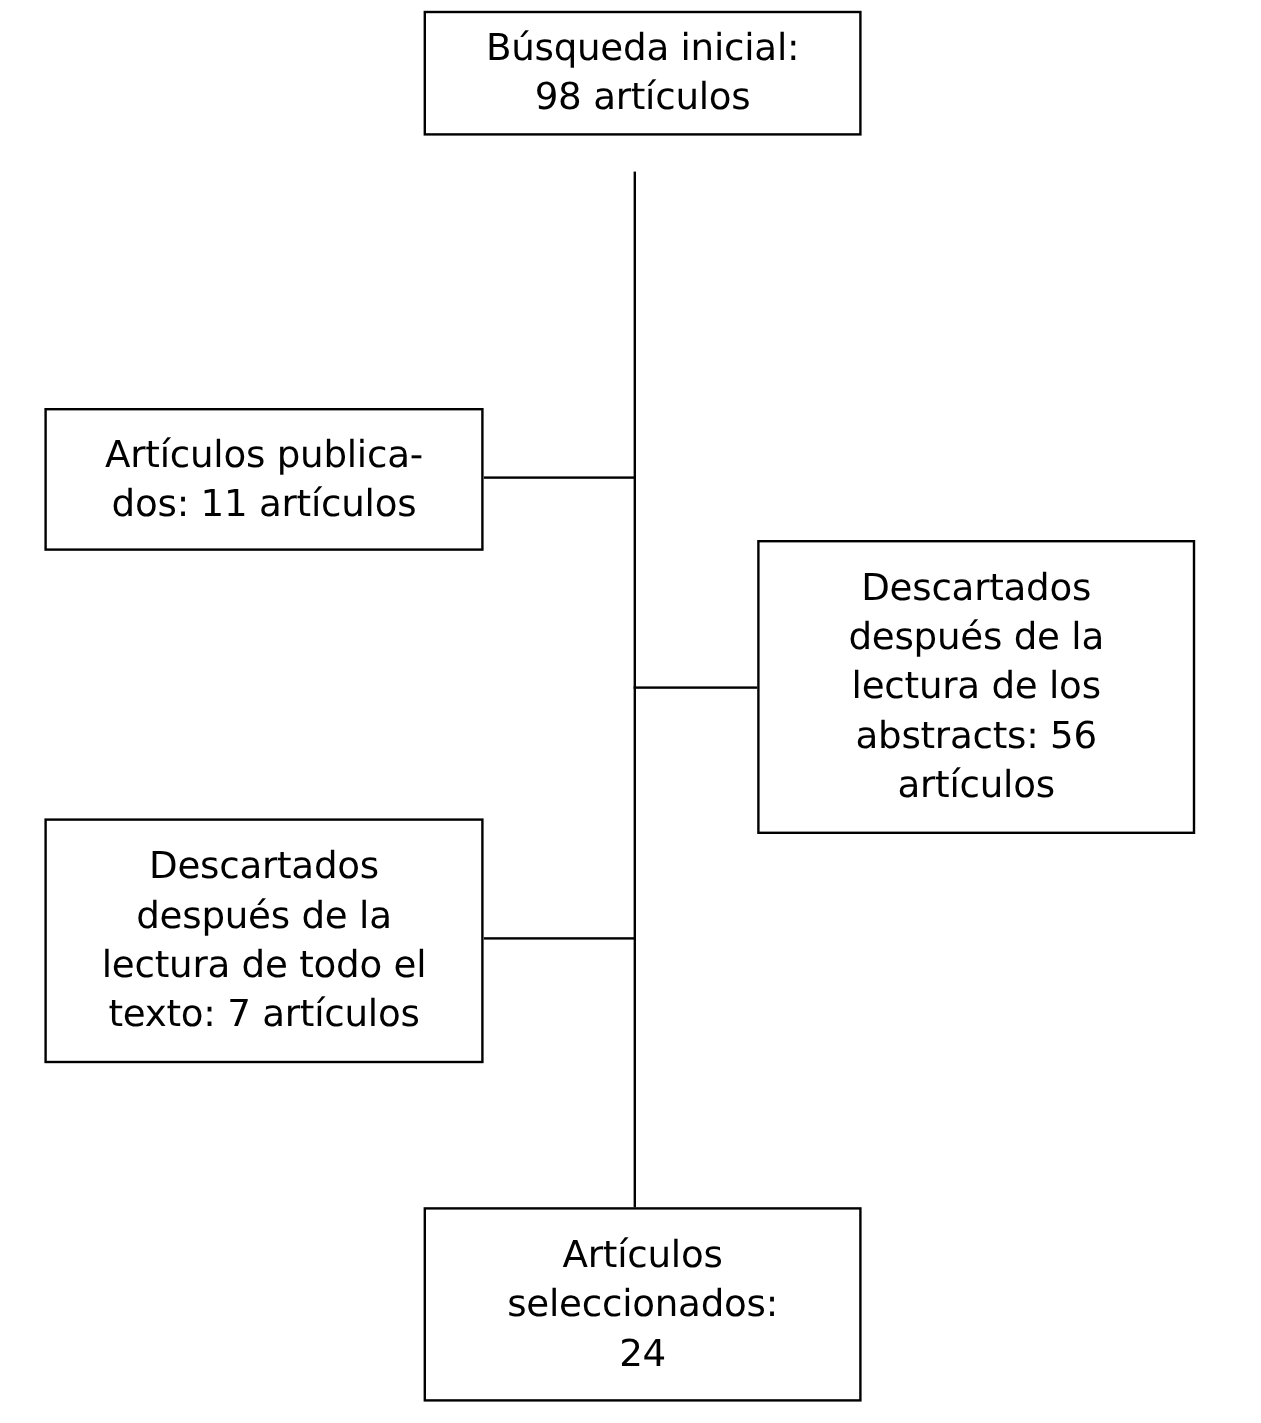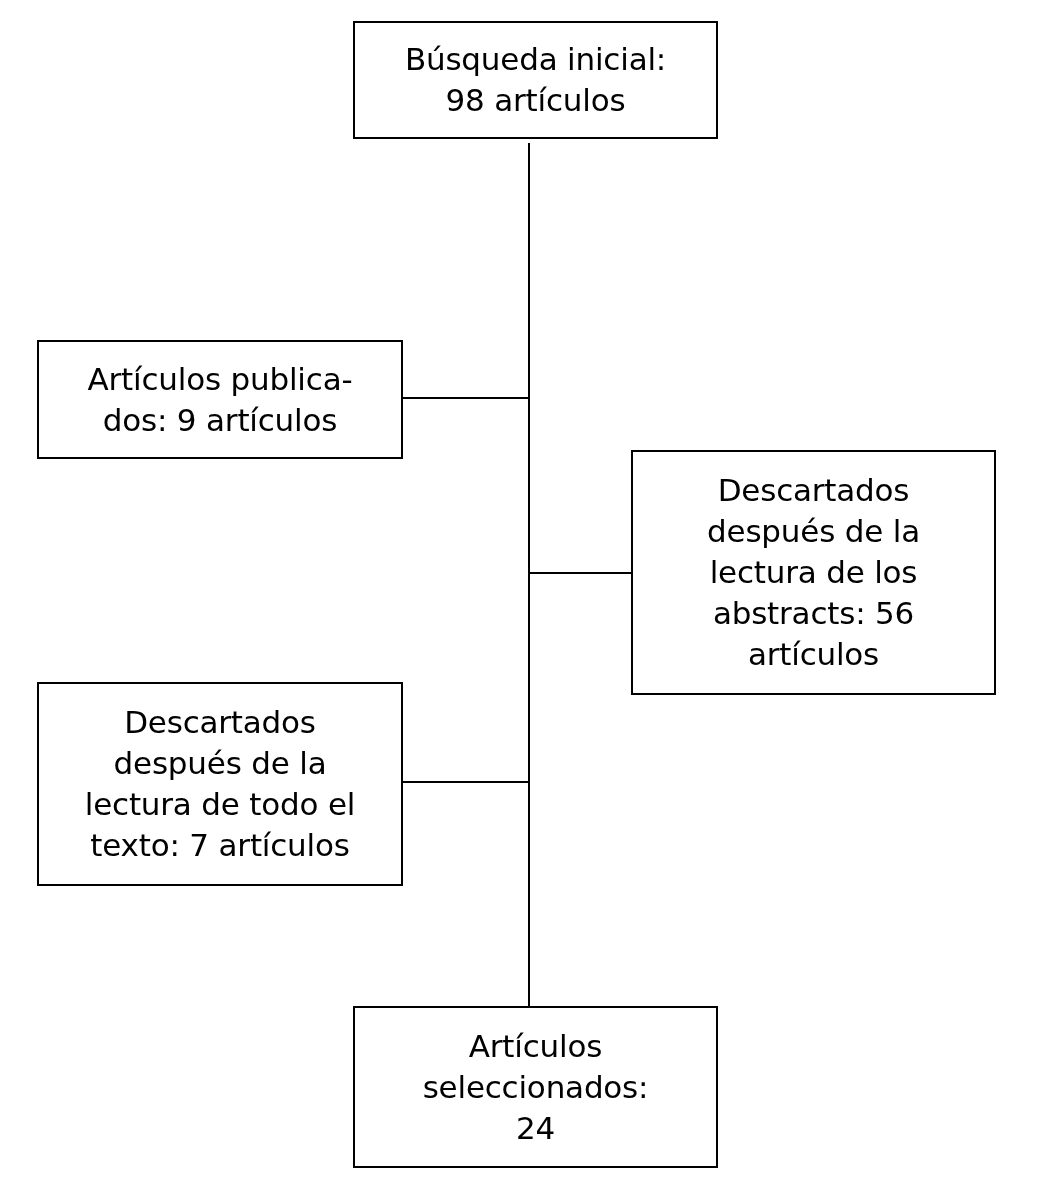--- a/index.html
+++ b/index.html
@@ -34,21 +34,21 @@
     letter-spacing: -0.2px;
   }
   .connector {
     position: absolute;
     background: #000000;
   }
   .connector.v { width: 2px; }
   .connector.h { height: 2px; }
 
   
-  #node-initial-search   { left: 353px; top: 21px;   width: 365px; height: 118px; }
+  #node-initial-search   { left: 353px; top: 9px;   width: 365px; height: 104px; }
   #node-published        { left: 37px;  top: 340px;  width: 366px; height: 119px; }
   #node-discarded-abstracts { left: 631px; top: 450px; width: 365px; height: 245px; }
   #node-discarded-fulltext  { left: 37px;  top: 682px; width: 366px; height: 204px; }
   #node-selected         { left: 353px; top: 1006px; width: 365px; height: 162px; }
 
   
   #spine-main            { left: 528px; top: 143px;  height: 864px; }
   #link-published        { left: 403px; top: 397px;  width: 127px; }
   #link-abstracts        { left: 528px; top: 572px;  width: 104px; }
   #link-fulltext         { left: 403px; top: 781px;  width: 127px; }
@@ -63,21 +63,21 @@
   <div class="connector h" id="link-published"></div>
 
   <div class="connector h" id="link-abstracts"></div>
 
   <div class="connector h" id="link-fulltext"></div>
 
   <div class="node" id="node-initial-search">Búsqueda inicial:
 98 artículos</div>
 
   <div class="node" id="node-published">Artículos publica-
-dos: 9 artículos</div>
+dos: 11 artículos</div>
 
   <div class="node" id="node-discarded-abstracts">Descartados
 después de la
 lectura de los
 abstracts: 56
 artículos</div>
 
   <div class="node" id="node-discarded-fulltext">Descartados
 después de la
 lectura de todo el

